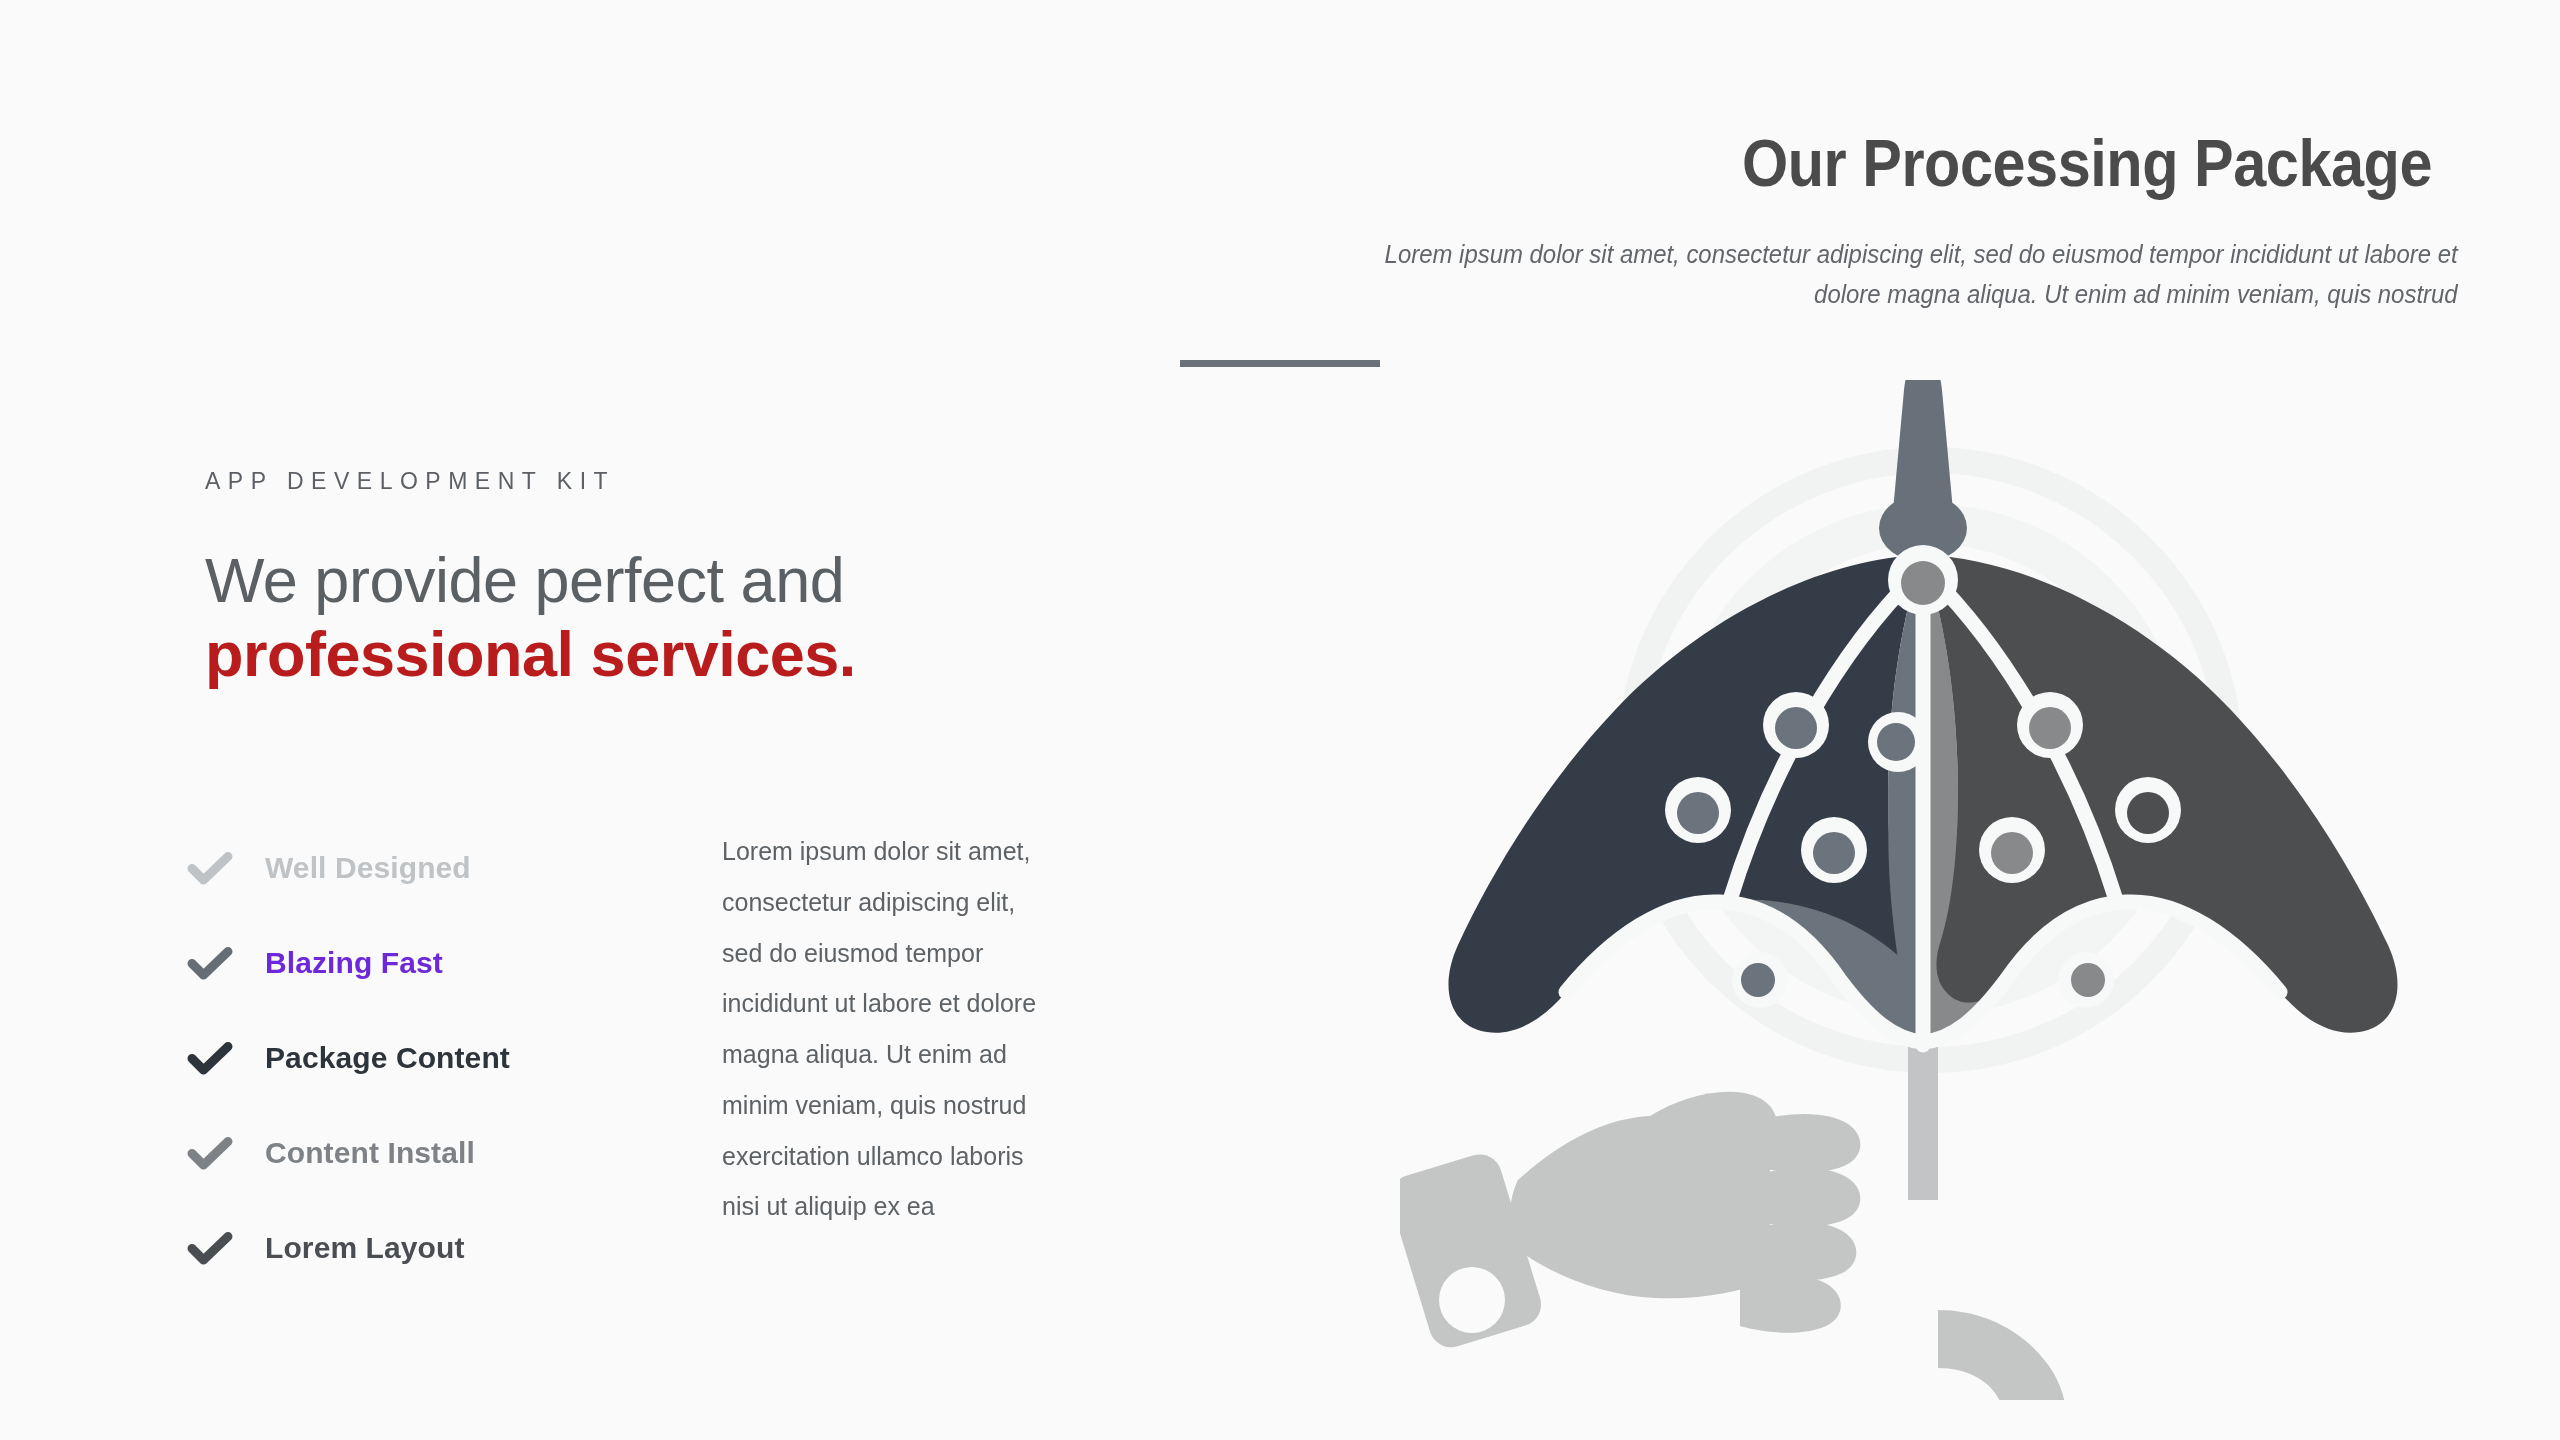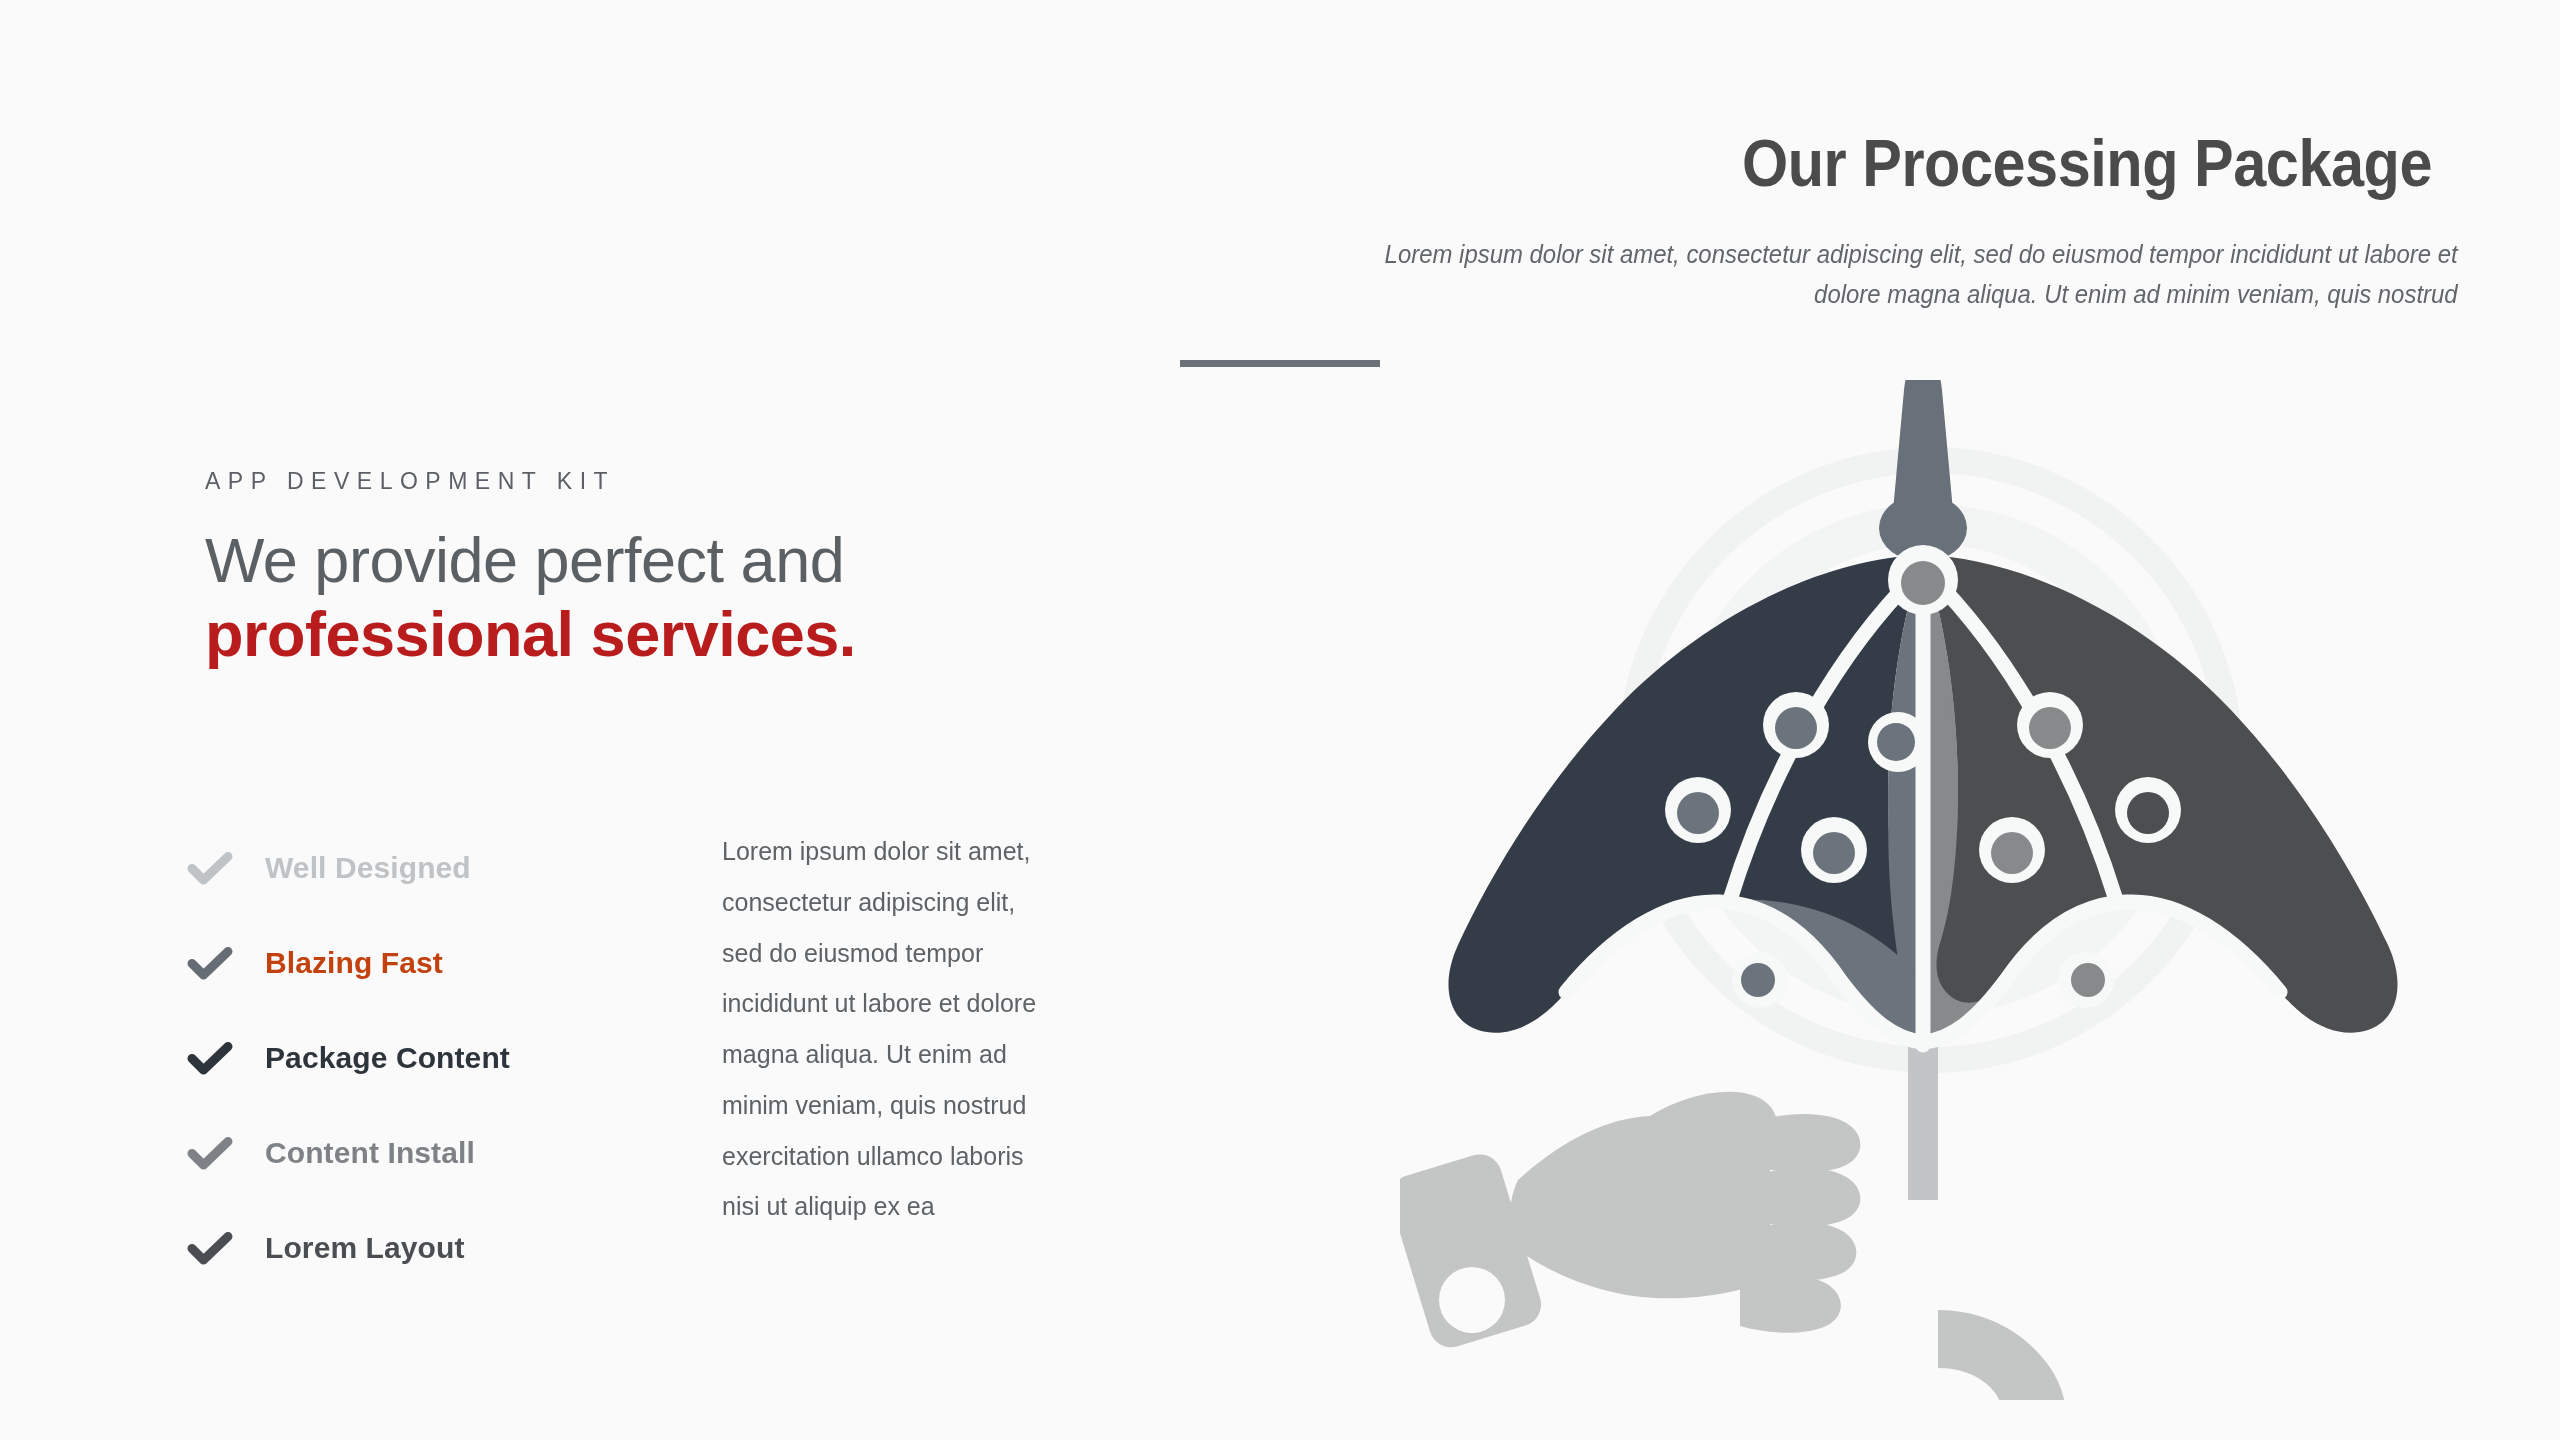--- a/index.html
+++ b/index.html
@@ -53,21 +53,21 @@
     width:1100px;
   }
   .eyebrow {
     font-size:23px;
     font-weight:400;
     color:#5c6066;
     letter-spacing:7.5px;
     line-height:1;
   }
   .headline {
-    margin-top:30px;
+    margin-top:50px;
     font-size:63px;
     line-height:1.18;
     color:#555a5e;
     letter-spacing:-0.5px;
   }
   .headline .l1 { font-weight:300; display:block; color:#5b6064; }
   .headline .l2 { font-weight:700; display:block; color:#b91c1c; }
 
   
   .lower {
@@ -149,21 +149,21 @@
         <svg class="check" viewBox="0 0 46 46">
           <path d="M5 23.5 L16.5 35 L41 11.5" fill="none" stroke="#bfc3c6" stroke-width="9" stroke-linecap="round" stroke-linejoin="round"></path>
         </svg>
         <span class="flabel" style="color:#bfc3c6">Well Designed</span>
       </div>
 
       <div class="feature">
         <svg class="check" viewBox="0 0 46 46">
           <path d="M5 23.5 L16.5 35 L41 11.5" fill="none" stroke="#666d74" stroke-width="9" stroke-linecap="round" stroke-linejoin="round"></path>
         </svg>
-        <span class="flabel" style="color:#c2410c">Blazing Fast</span>
+        <span class="flabel" style="color:#6d28d9">Blazing Fast</span>
       </div>
 
       <div class="feature">
         <svg class="check" viewBox="0 0 46 46">
           <path d="M5 23.5 L16.5 35 L41 11.5" fill="none" stroke="#2d343c" stroke-width="9" stroke-linecap="round" stroke-linejoin="round"></path>
         </svg>
         <span class="flabel" style="color:#2d343c">Package Content</span>
       </div>
 
       <div class="feature">

